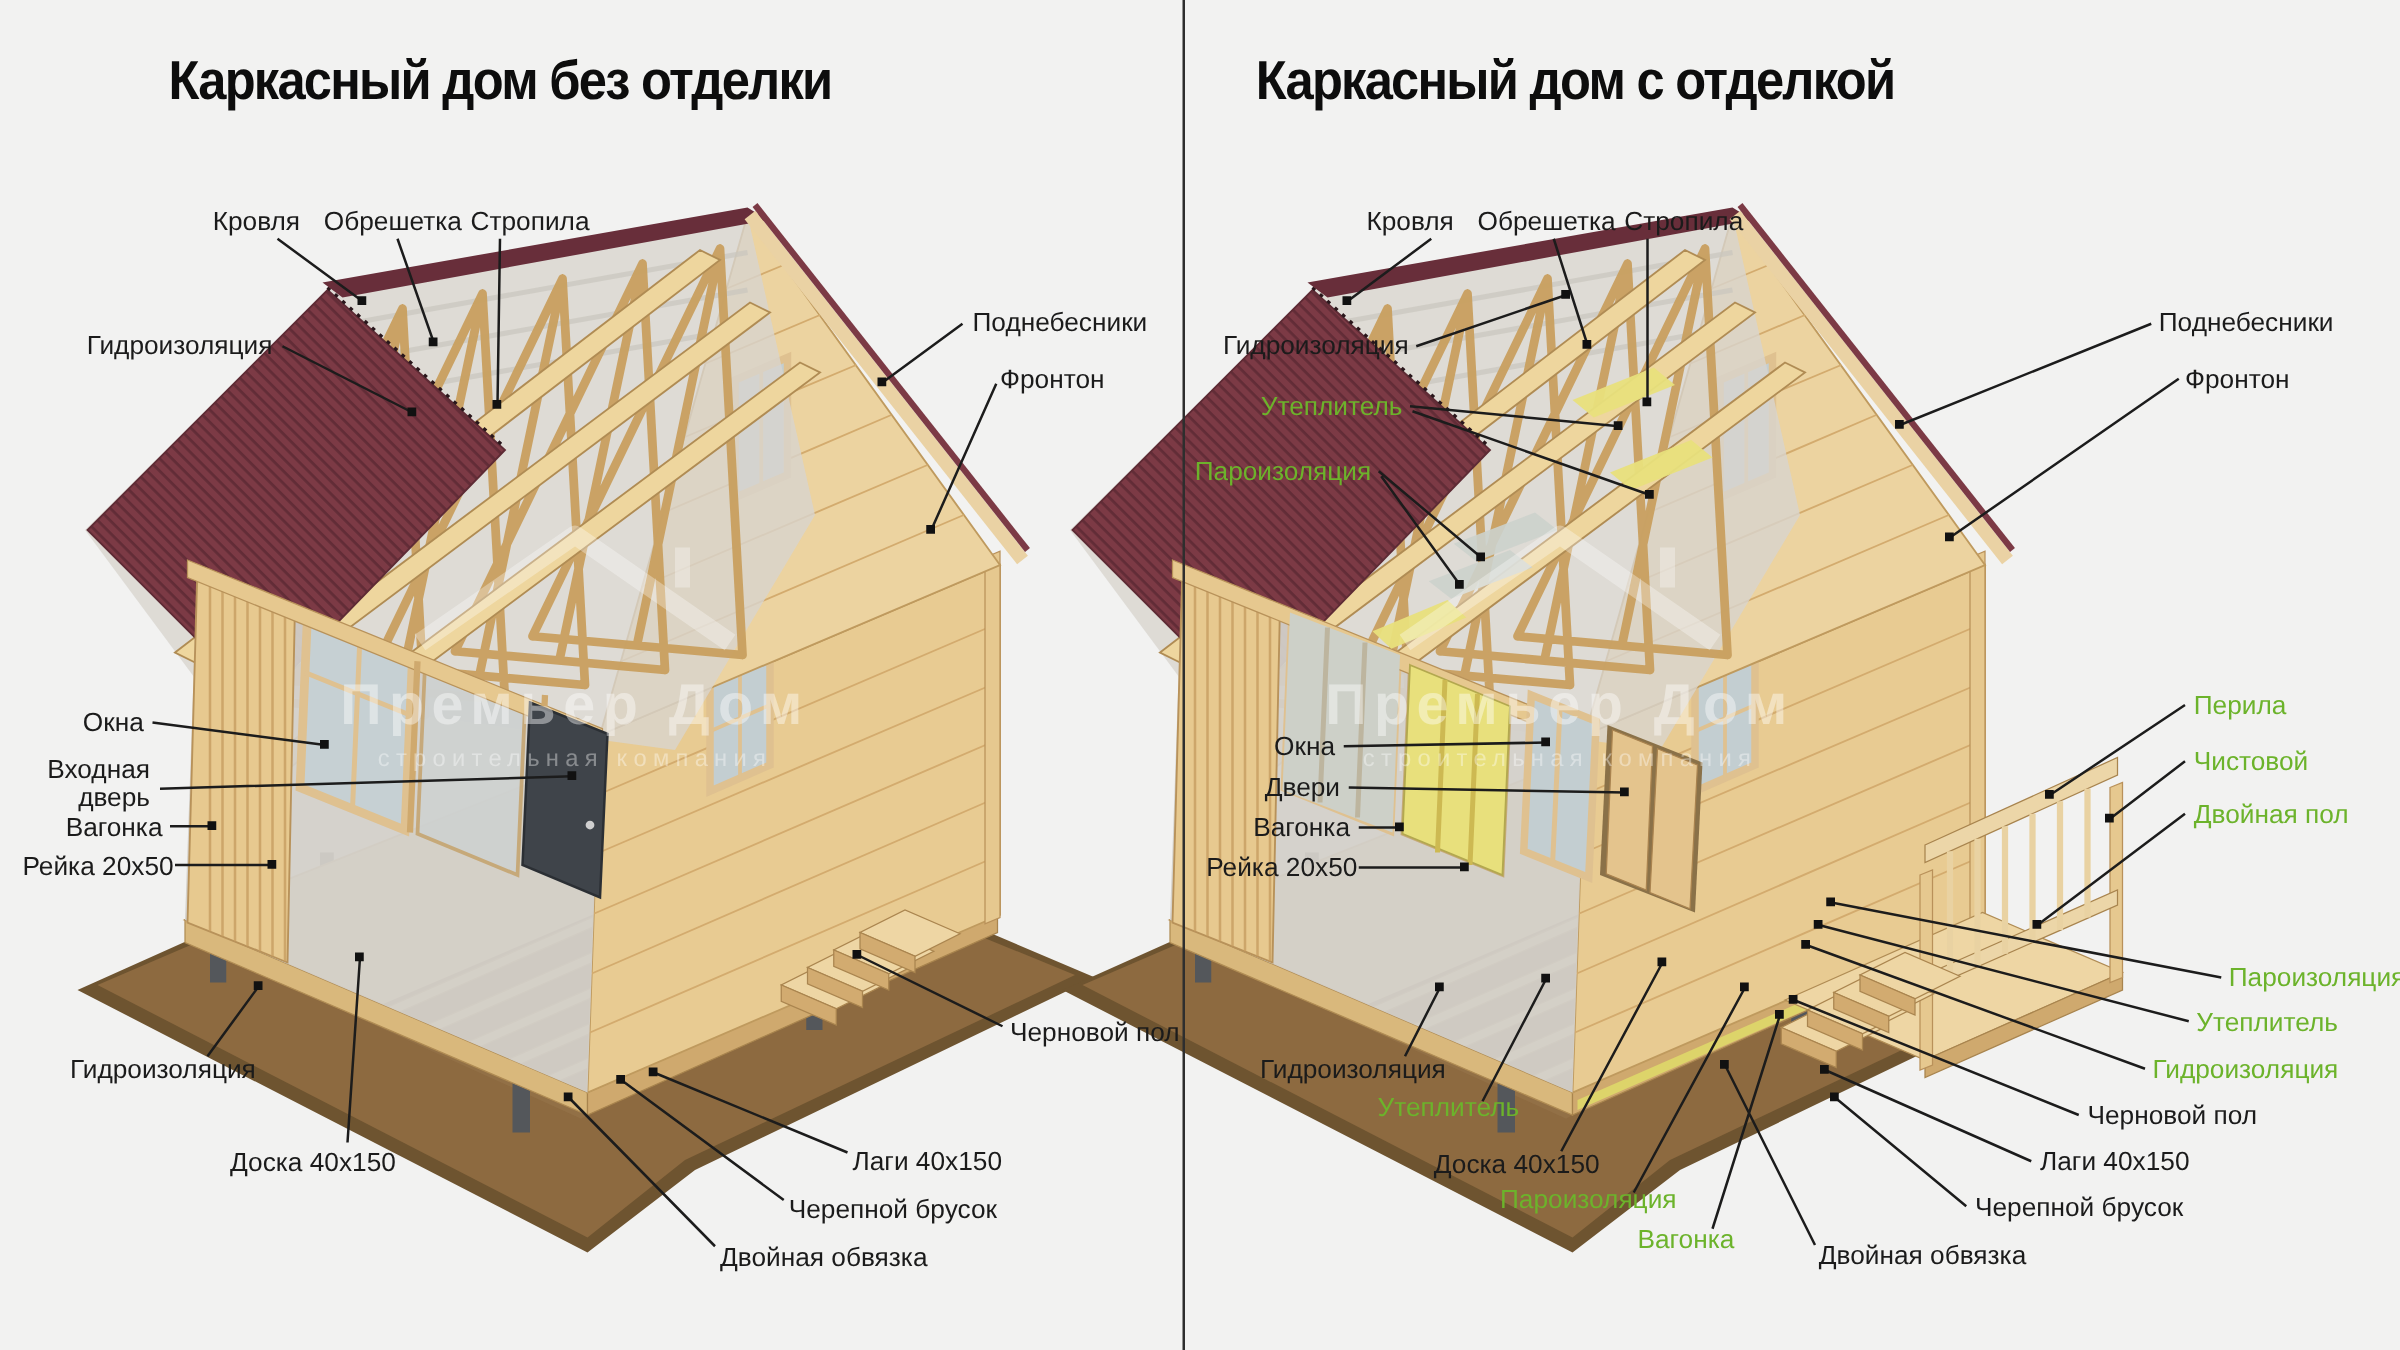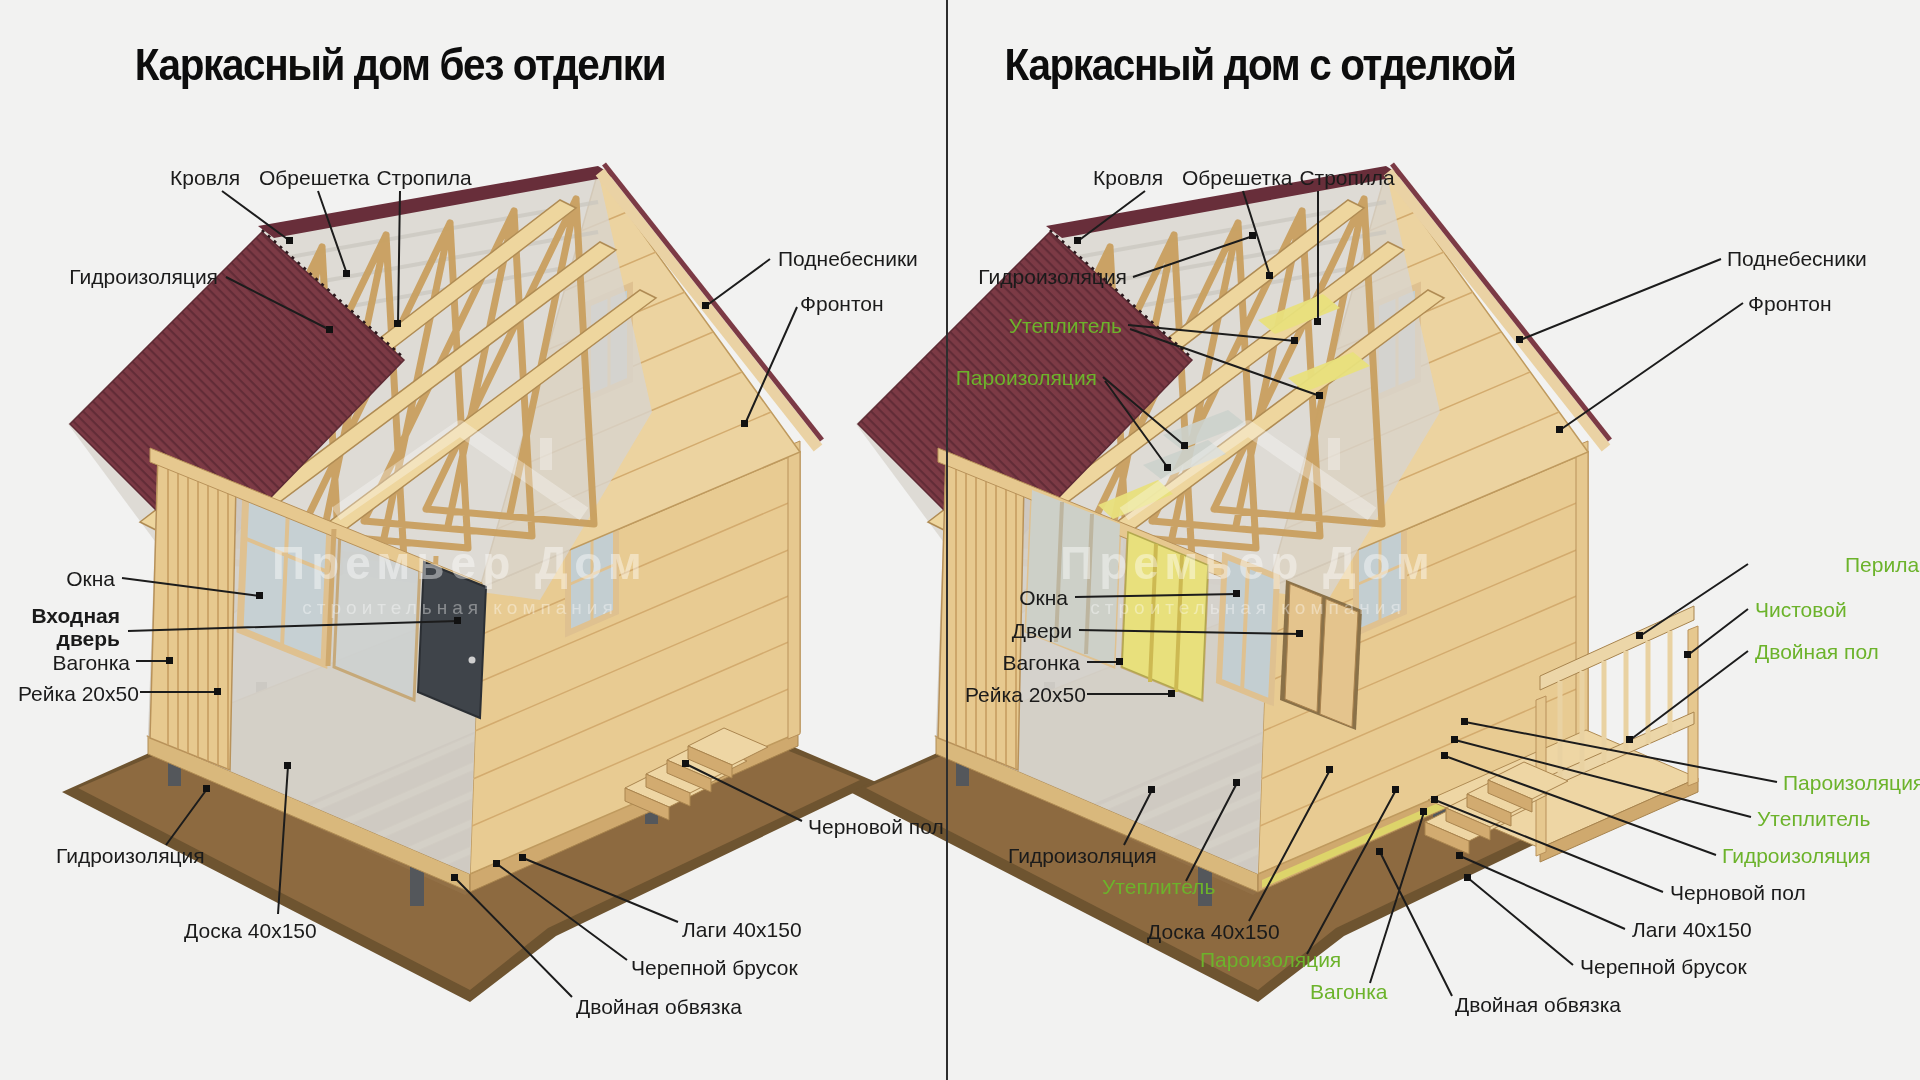--- a/index.html
+++ b/index.html
@@ -8,21 +8,21 @@
   svg.scene{position:absolute;left:0;top:0;}
   .divider{position:absolute;top:0;width:2px;height:1080px;background:#2e2e2e;left:946px;}
   h1.title{position:absolute;margin:0;font-size:44px;font-weight:700;letter-spacing:-1.5px;color:#0d0d0d;
     text-align:center;transform:scaleX(.92);white-space:nowrap;}
   .t-left{left:80px;top:40px;width:640px;}
   .t-right{left:940px;top:40px;width:640px;}
   .lbl{position:absolute;font-size:21px;line-height:23px;color:#1b1b1b;white-space:nowrap;}
   .lbl.r{text-align:right;}
   .lbl.c{text-align:center;}
   .lbl.g{color:#6cb32b;}
-  .lbl.wrap{white-space:normal;font-weight:bold;}
+  .lbl.wrap{white-space:normal;}
   .wm-brand{position:absolute;font-size:46px;font-weight:700;letter-spacing:6px;color:rgba(255,255,255,.42);
     text-align:center;white-space:nowrap;}
   .wm-tag{position:absolute;font-size:19px;letter-spacing:5px;color:rgba(255,255,255,.38);
     text-align:center;white-space:nowrap;}
 </style>
 </head>
 <body>
 
 <div class="canvas">
 
@@ -251,21 +251,21 @@
 <div class="lbl c" style="left:1292px;top:166px;width:110px">Стропила</div>
 <div class="lbl r" style="left:969px;top:265px;width:158px">Гидроизоляция</div>
 <div class="lbl r g" style="left:972px;top:314px;width:150px">Утеплитель</div>
 <div class="lbl r g" style="left:947px;top:366px;width:150px">Пароизоляция</div>
 <div class="lbl" style="left:1727px;top:247px">Поднебесники</div>
 <div class="lbl" style="left:1748px;top:292px">Фронтон</div>
 <div class="lbl r" style="left:988px;top:586px;width:80px">Окна</div>
 <div class="lbl r" style="left:992px;top:619px;width:80px">Двери</div>
 <div class="lbl r" style="left:990px;top:651px;width:90px">Вагонка</div>
 <div class="lbl r" style="left:965px;top:683px;width:115px">Рейка 20х50</div>
-<div class="lbl g" style="left:1845px;top:553px">Перила</div>
+<div class="lbl g" style="left:1755px;top:553px">Перила</div>
 <div class="lbl g" style="left:1755px;top:598px">Чистовой</div>
 <div class="lbl g" style="left:1755px;top:640px">Двойная пол</div>
 <div class="lbl g" style="left:1783px;top:771px">Пароизоляция</div>
 <div class="lbl g" style="left:1757px;top:807px">Утеплитель</div>
 <div class="lbl g" style="left:1722px;top:844px">Гидроизоляция</div>
 <div class="lbl" style="left:1670px;top:881px">Черновой пол</div>
 <div class="lbl" style="left:1632px;top:918px">Лаги 40х150</div>
 <div class="lbl" style="left:1580px;top:955px">Черепной брусок</div>
 <div class="lbl" style="left:1008px;top:844px">Гидроизоляция</div>
 <div class="lbl g" style="left:1102px;top:875px">Утеплитель</div>

